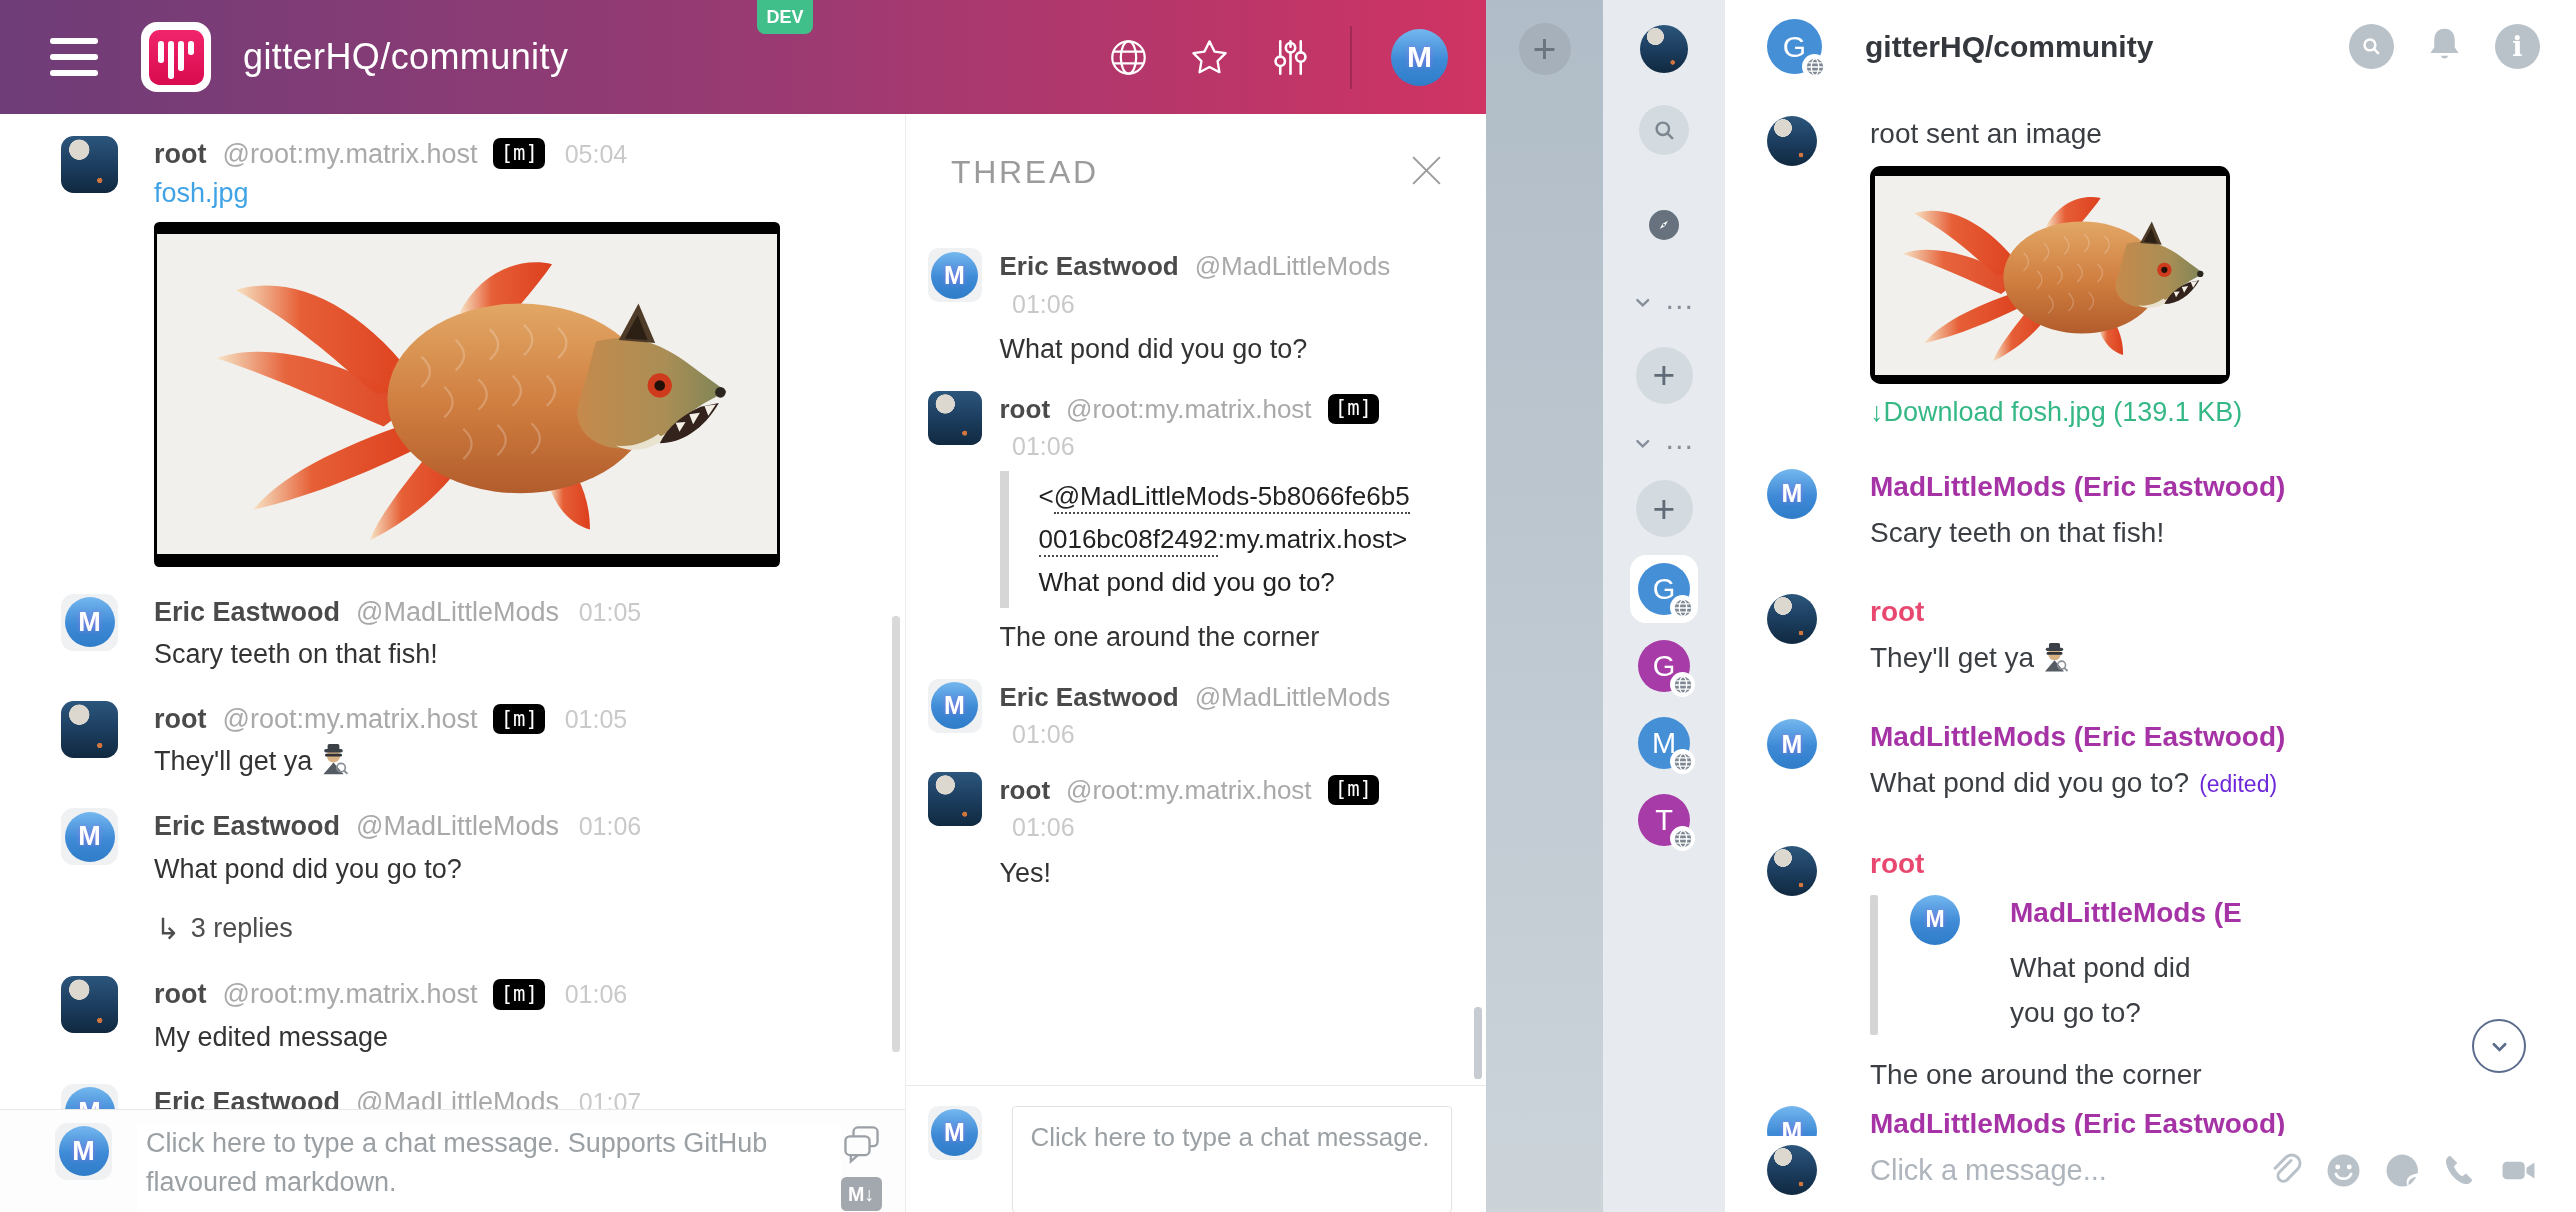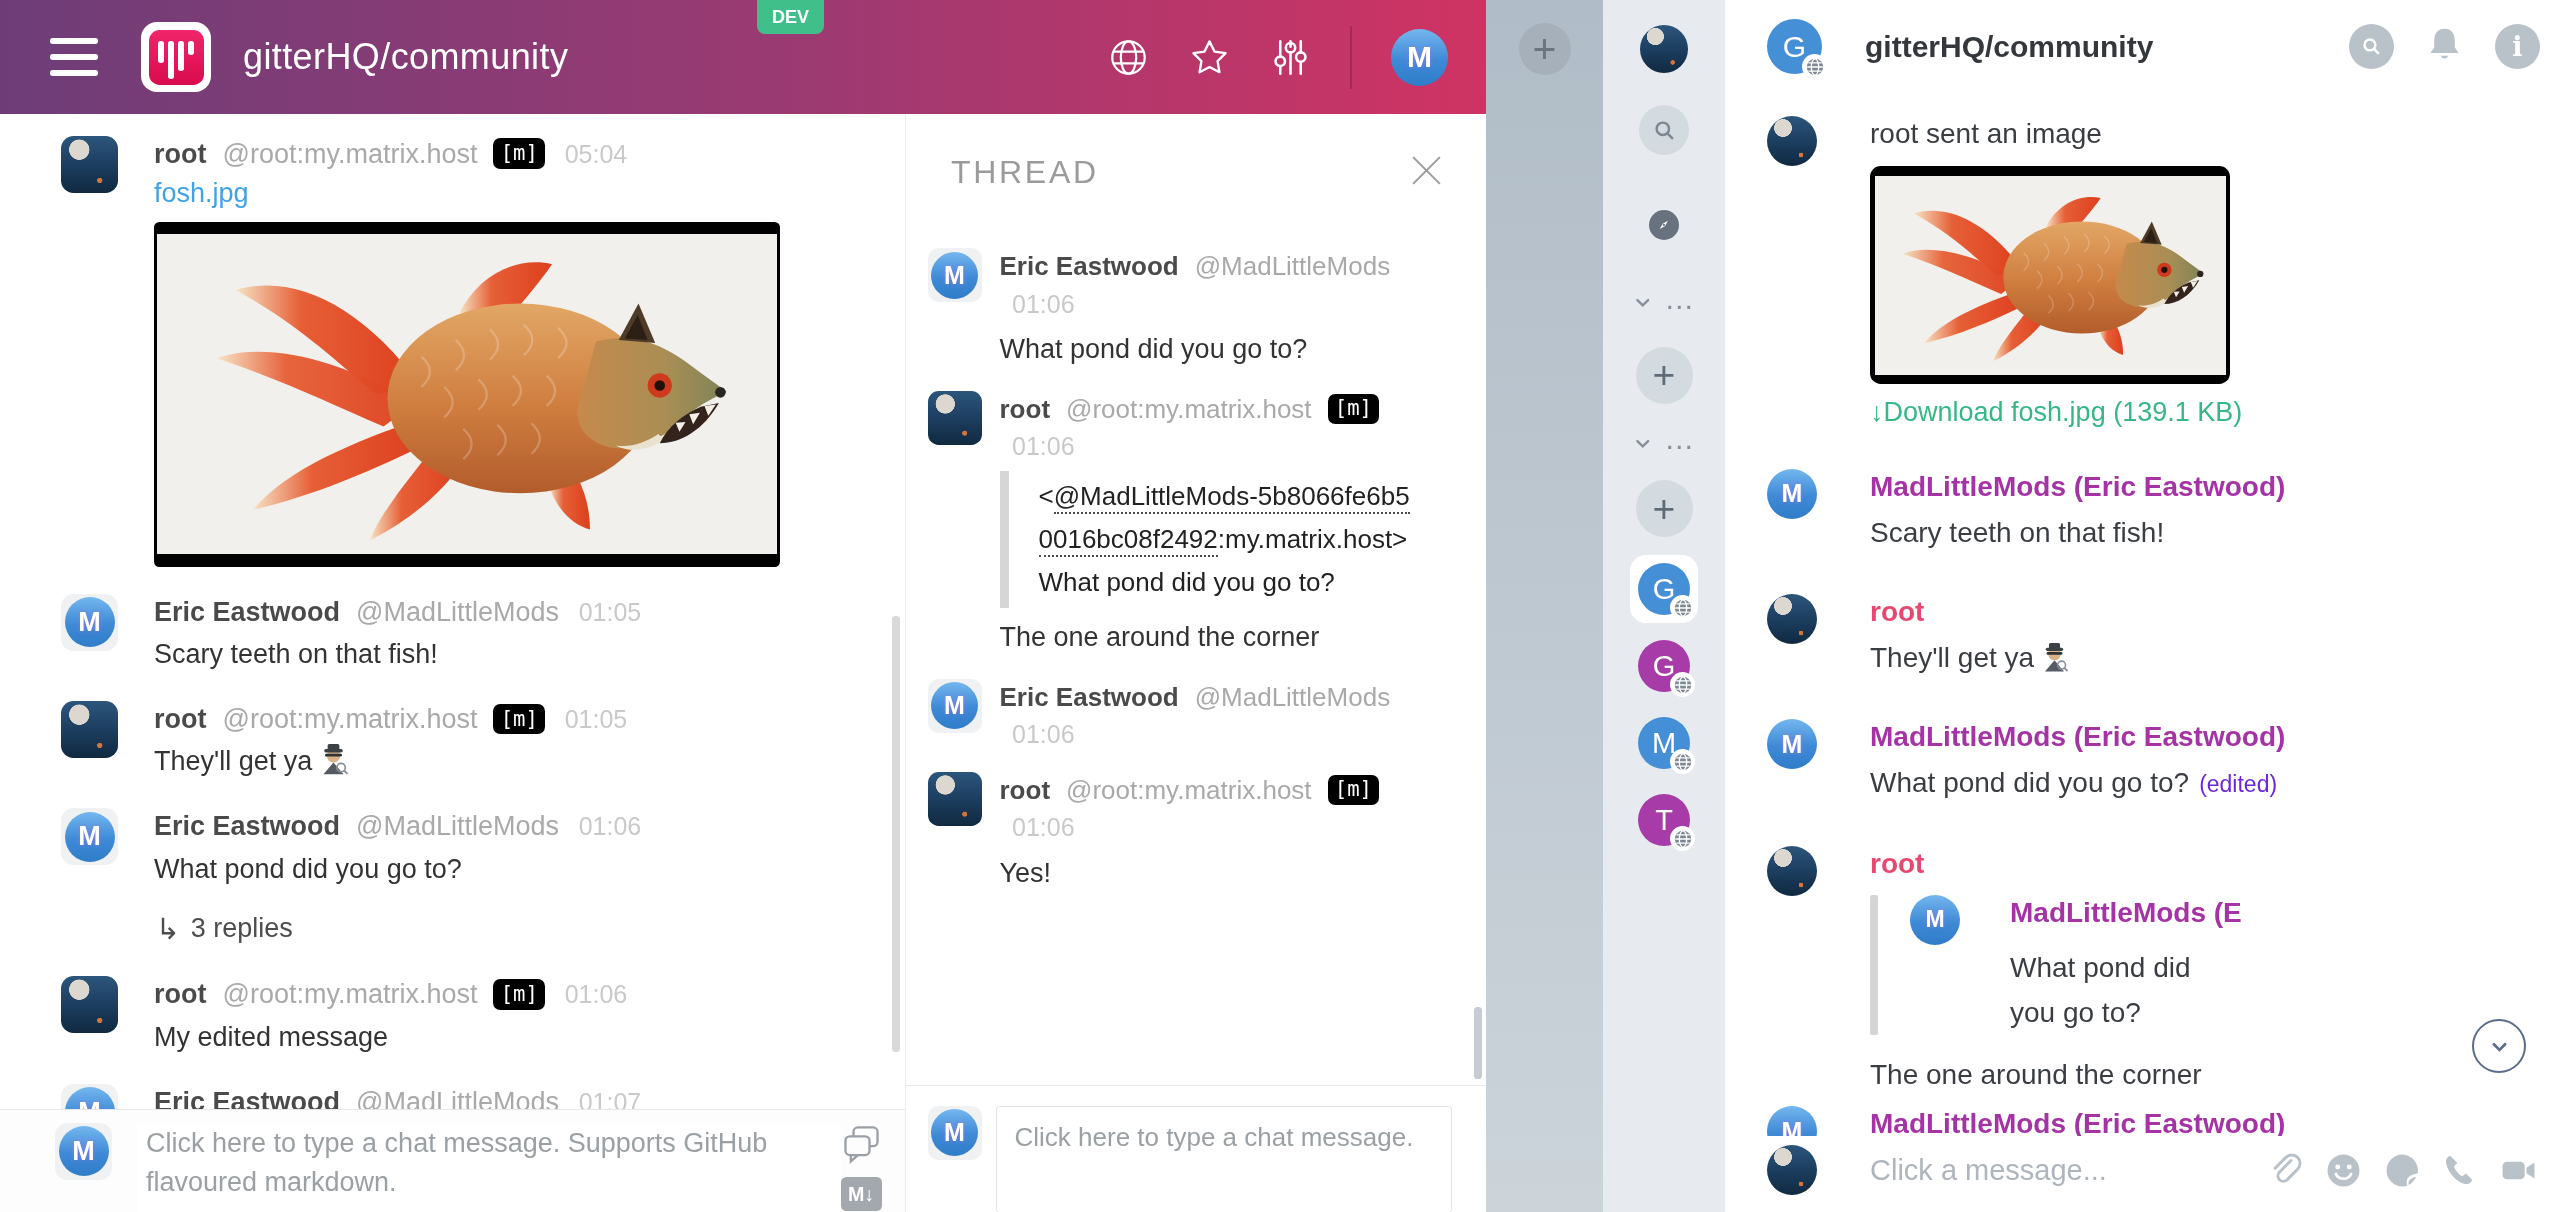--- a/index.html
+++ b/index.html
@@ -11,21 +11,21 @@
     display:flex;align-items:center;padding:0 38px 0 50px;position:relative;color:#fff;}
   .hamburger{width:48px;display:flex;flex-direction:column;gap:10.7px;cursor:pointer;}
   .hamburger span{height:5.4px;background:#fff;border-radius:2.7px;}
   .g-logo{width:70px;height:70px;margin-left:43px;background:#fff;border-radius:16px;display:flex;align-items:center;justify-content:center;}
   .g-logo-in{width:55px;height:55px;border-radius:10.7px;background:linear-gradient(180deg,#f0256b,#d90b4e);
     display:flex;justify-content:center;gap:4.5px;padding-top:11.6px;box-sizing:border-box;}
   .g-logo-in i{width:5.4px;background:#fff;border-radius:2.7px;display:block;}
   .g-logo-in i:nth-child(1){height:21.5px;}.g-logo-in i:nth-child(2){height:38px;}
   .g-logo-in i:nth-child(3){height:30px;}.g-logo-in i:nth-child(4){height:14.3px;}
   .g-title{font-size:36px;font-weight:400;margin:0 0 0 32px;letter-spacing:0.4px;}
-  .dev-badge{position:absolute;left:757px;top:0;width:67px;height:34px;background:#41bf8b;color:#fff;
+  .dev-badge{position:absolute;left:757px;top:0;width:56px;height:34px;background:#41bf8b;color:#fff;
     font-size:18px;font-weight:700;display:flex;align-items:center;justify-content:center;border-radius:0 0 8px 8px;}
   .g-actions{margin-left:auto;display:flex;align-items:center;gap:39px;}
   .g-actions svg{display:block;}
   .g-divider{width:1.8px;height:63px;background:rgba(0,0,0,.18);}
   .av{position:relative;flex:none;overflow:visible;}
   .av-moon{background:
     radial-gradient(circle at 32% 24%, #ddd8cf 0 17%, rgba(221,216,207,0) 18%),
     radial-gradient(circle at 68% 78%, rgba(220,120,60,.95) 0 4%, rgba(220,120,60,0) 5%),
     linear-gradient(180deg,#2c567c 0%,#1d3f61 48%,#102940 100%);}
   .av-mfr{background:#f0f1f2;display:flex;align-items:center;justify-content:center;}
@@ -83,21 +83,21 @@
   .t-time{color:#c9c9c9;font-size:25px;margin:3.6px 0 0 12.5px;line-height:32px;}
   .tmsg .msg-text{font-size:27px;margin-top:10.7px;}
   .t-quote{border-left:9px solid #d6d6d6;margin:9px 0 5.4px 0;padding:3.6px 0 3.6px 30px;font-size:26px;line-height:43px;
     color:#222;width:376px;word-break:break-all;}
   .mention{border-bottom:2.7px dotted #4a4a4a;padding-bottom:0.9px;}
   .t-input{position:absolute;left:0;right:0;bottom:0;height:128px;border-top:1.8px solid #e9e9e9;background:#fff;
     display:flex;padding:19.7px 34px 0 21.5px;box-sizing:border-box;}
   .t-input .g-av{width:54px;height:54px;border-radius:10.7px;}
   .t-input .av-mcirc{width:47px;height:47px;}
   .t-input .mletter{font-size:25px;}
-  .t-box{flex:1;margin-left:14px;border:1.8px solid #e2e2e2;border-radius:3.6px;background:#fff;padding:12.5px 18px;
+  .t-box{flex:1;margin-left:30px;border:1.8px solid #e2e2e2;border-radius:3.6px;background:#fff;padding:12.5px 18px;
     font-size:26px;color:#9aa0a4;line-height:36px;}
   .t-scroll{position:absolute;right:4.5px;bottom:134px;width:7.2px;height:72px;background:#c6ccd1;border-radius:3.6px;}
   
   .matrix{flex:1;display:flex;min-width:0;}
   .m-spacecol{width:117px;flex:none;background:linear-gradient(180deg,#b0bcc7,#ccd4da);display:flex;justify-content:center;
     padding-top:23px;box-sizing:border-box;}
   .sp-plus{width:52px;height:52px;border-radius:50%;background:#a6b0ba;color:#6a7580;font-size:41px;font-weight:300;
     display:flex;align-items:center;justify-content:center;cursor:pointer;line-height:1;}
   .m-roomlist{width:122px;flex:none;background:#e7ebef;display:flex;flex-direction:column;align-items:center;
     padding-top:25px;box-sizing:border-box;}

